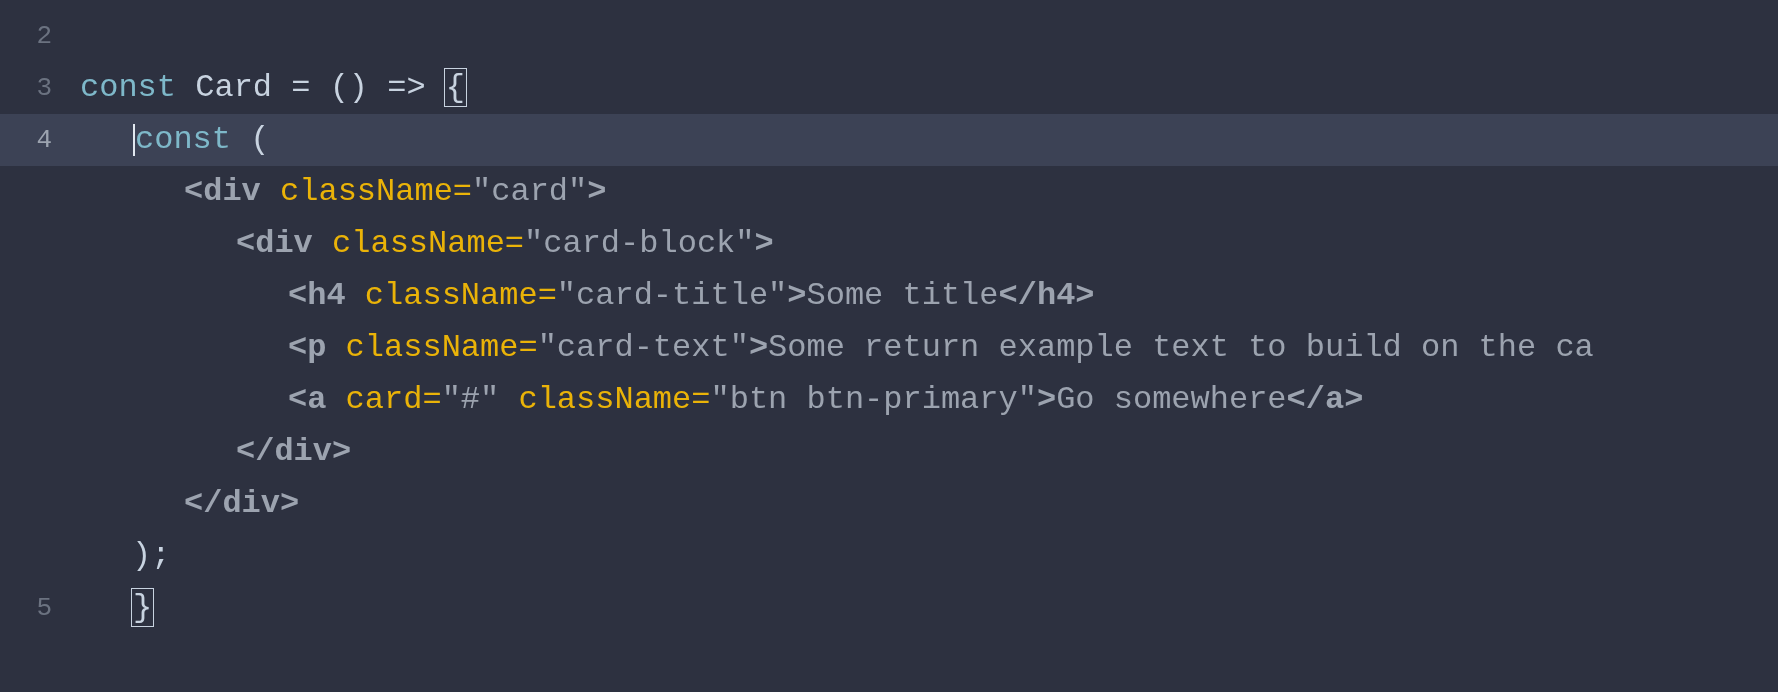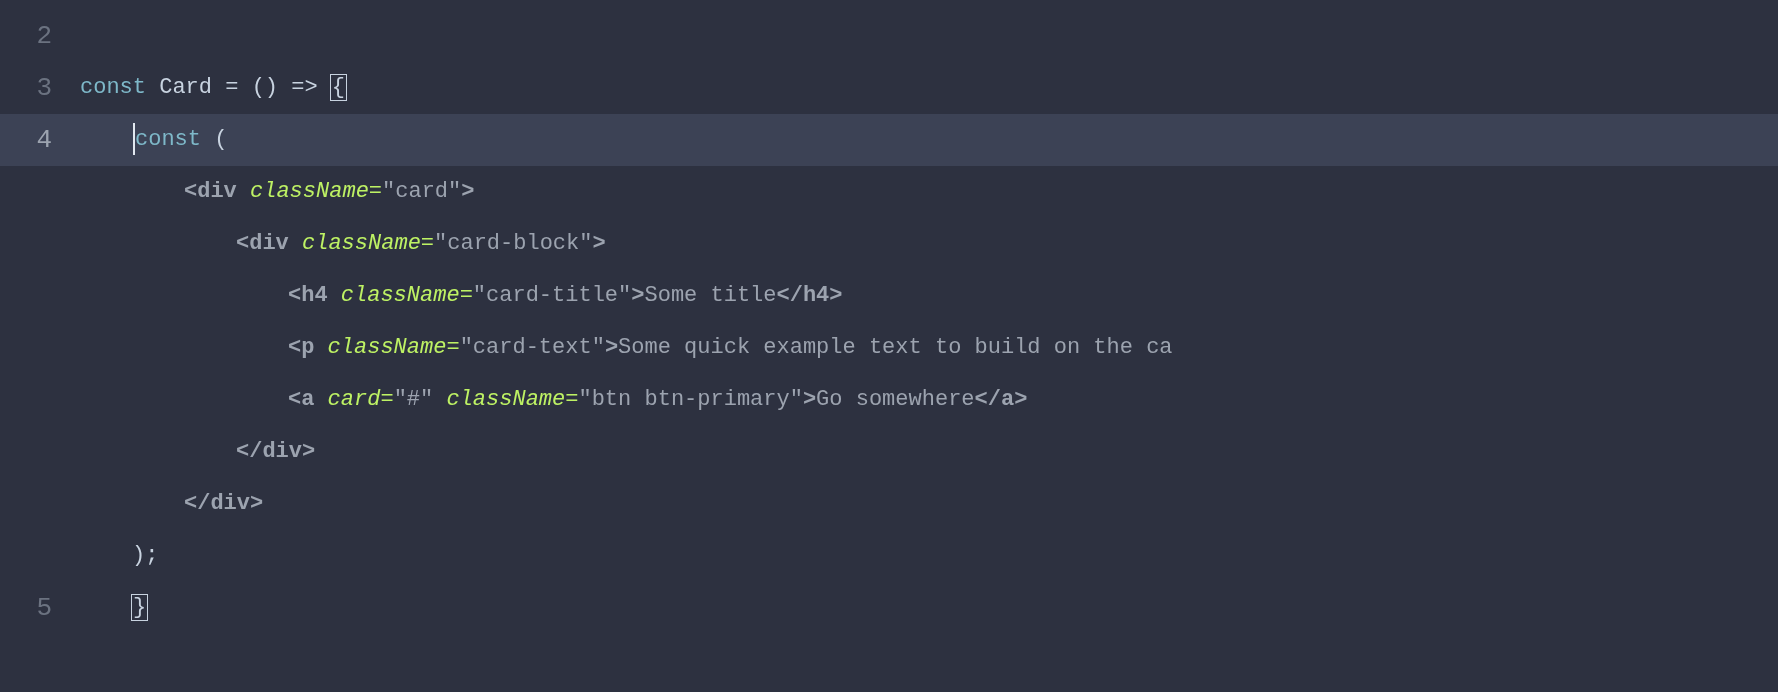--- a/index.html
+++ b/index.html
@@ -44,21 +44,21 @@
       padding-right: 28px;
       color: #6b7280;
       font-size: 26px;
       line-height: 52px;
       user-select: none;
       flex-shrink: 0;
     }
 
     .line-content {
       flex: 1;
-      font-size: 22px;
+      font-size: 32px;
       line-height: 52px;
       white-space: pre;
       color: #9ca3af;
     }
 
     .line.active-line {
       background-color: #3c4255;
     }
 
     .line.active-line .line-number {
@@ -69,21 +69,21 @@
     .kw { color: #7eb8c9; }        
     .fn { color: #c8d3e0; }        
     .op { color: #c8d3e0; }        
     .bracket { color: #c8d3e0; }   
     .bracket-hl {
       color: #c8d3e0;
       outline: 1.5px solid #c8d3e0;
       padding: 0 1px;
     }
     .tag { color: #9ca3af; font-weight: bold; }       
-    .attr { color: #bef264; font-style: italic; }      
+    .attr { color: #eab308; }      
     .str { color: #9ca3af; }       
     .text-content { color: #9ca3af; }
 
     .cursor {
       display: inline-block;
       width: 2px;
       height: 32px;
       background-color: #e2e8f0;
       vertical-align: middle;
       margin-left: 1px;
@@ -130,21 +130,21 @@
       <span class="line-content"><span class="indent3"></span><span class="tag">&lt;div</span> <span class="attr">className=</span><span class="str">"card-block"</span><span class="tag">&gt;</span></span>
     </div>
 
     <div class="line">
       <span class="line-number"></span>
       <span class="line-content"><span class="indent4"></span><span class="tag">&lt;h4</span> <span class="attr">className=</span><span class="str">"card-title"</span><span class="tag">&gt;</span><span class="text-content">Some title</span><span class="tag">&lt;/h4&gt;</span></span>
     </div>
 
     <div class="line">
       <span class="line-number"></span>
-      <span class="line-content"><span class="indent4"></span><span class="tag">&lt;p</span> <span class="attr">className=</span><span class="str">"card-text"</span><span class="tag">&gt;</span><span class="text-content">Some quick example text to build on the ca</span></span>
+      <span class="line-content"><span class="indent4"></span><span class="tag">&lt;p</span> <span class="attr">className=</span><span class="str">"card-text"</span><span class="tag">&gt;</span><span class="text-content">Some return example text to build on the ca</span></span>
     </div>
 
     <div class="line">
       <span class="line-number"></span>
       <span class="line-content"><span class="indent4"></span><span class="tag">&lt;a</span> <span class="attr">card=</span><span class="str">"#"</span> <span class="attr">className=</span><span class="str">"btn btn-primary"</span><span class="tag">&gt;</span><span class="text-content">Go somewhere</span><span class="tag">&lt;/a&gt;</span></span>
     </div>
 
     <div class="line">
       <span class="line-number"></span>
       <span class="line-content"><span class="indent3"></span><span class="tag">&lt;/div&gt;</span></span>

